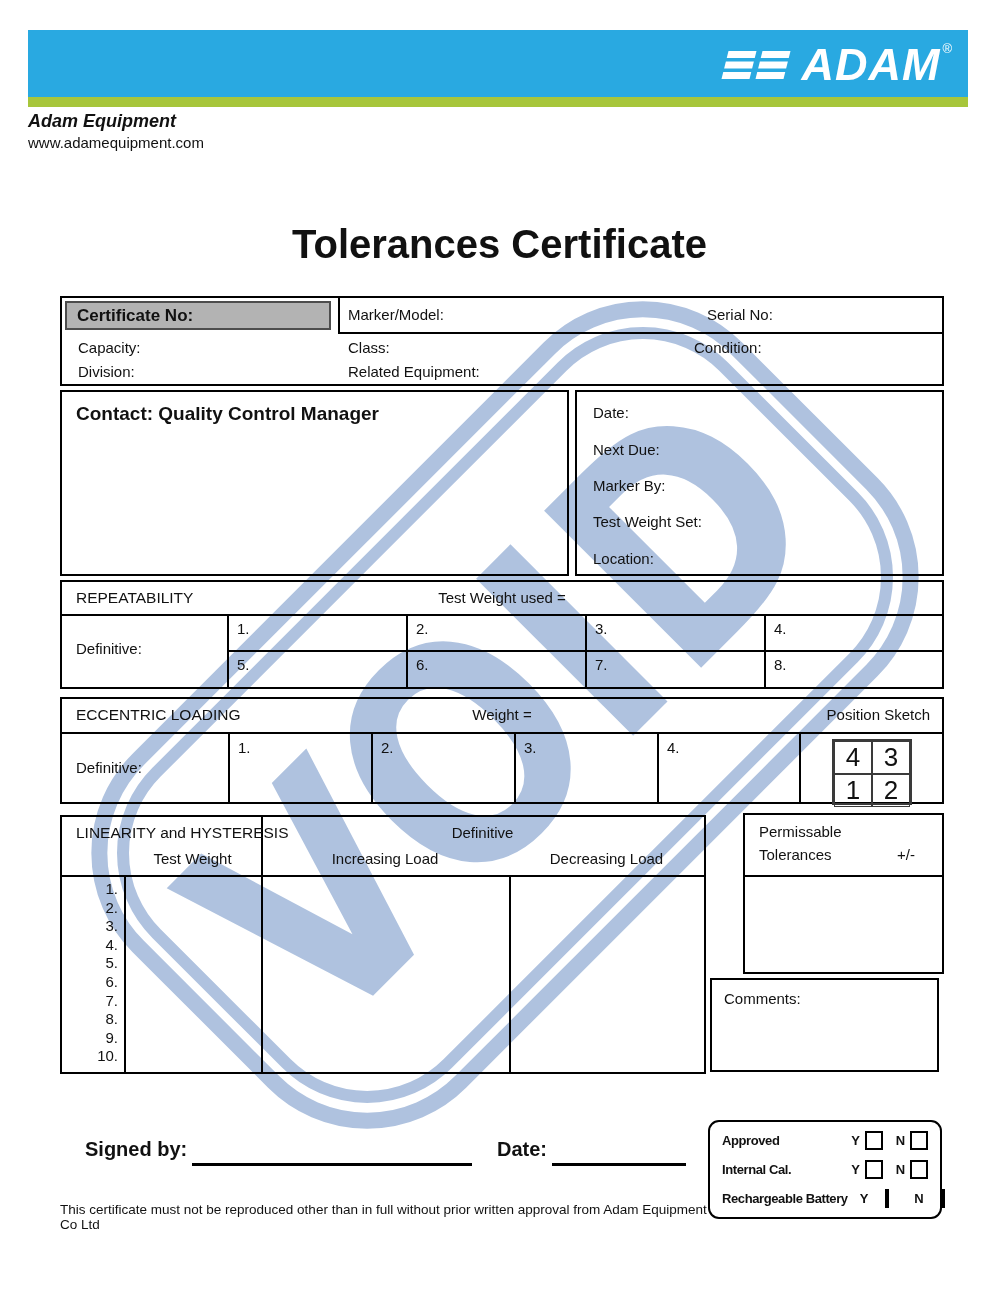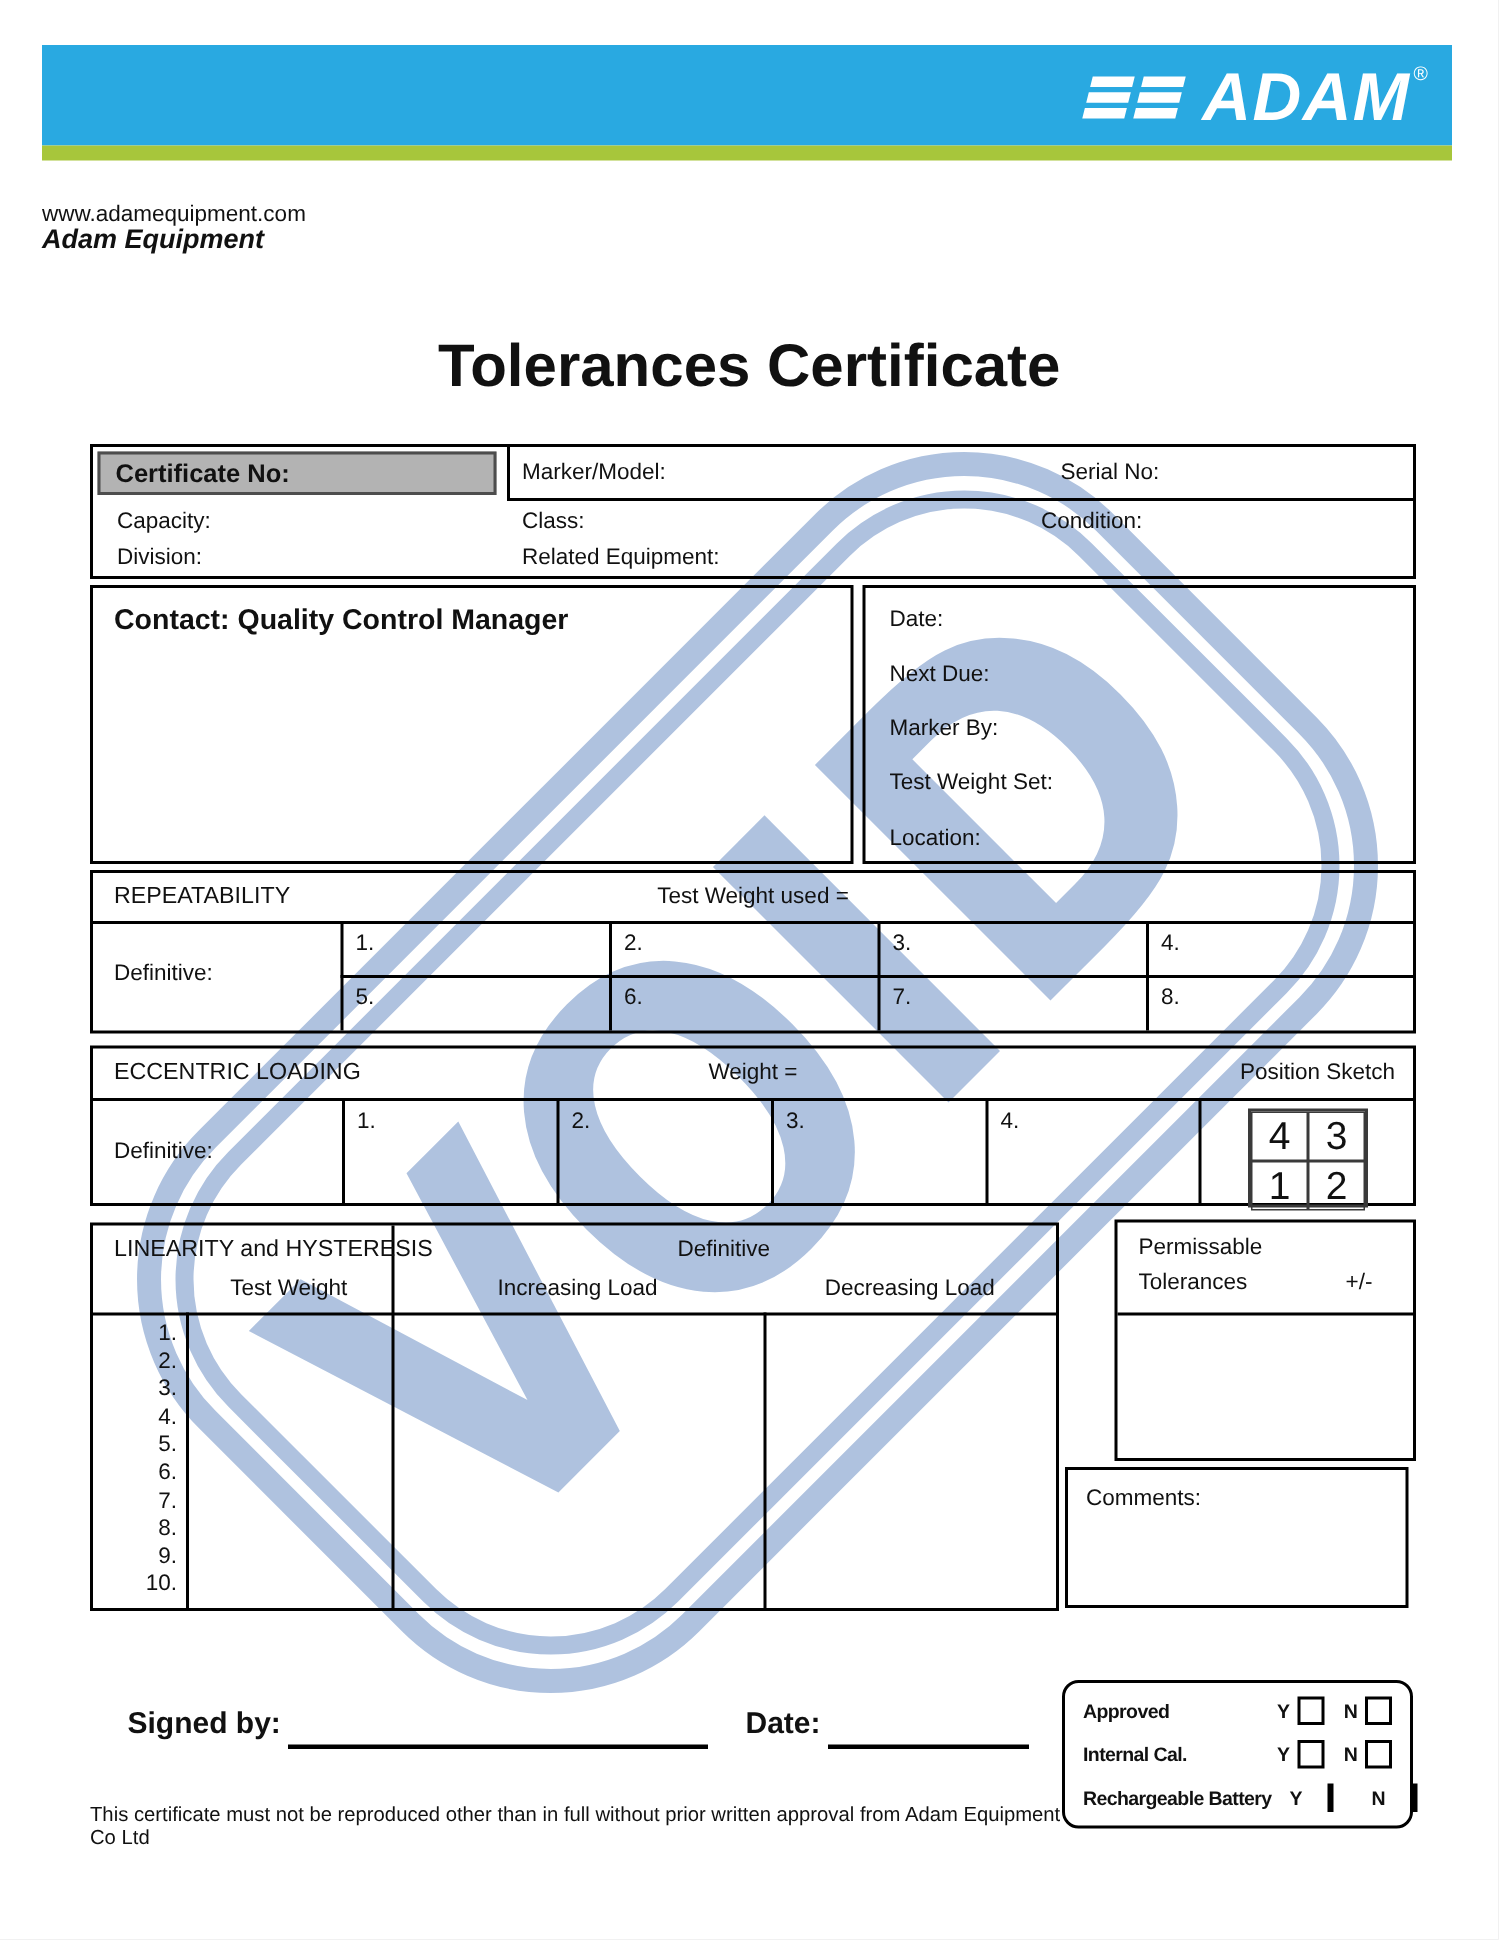--- a/index.html
+++ b/index.html
@@ -10,21 +10,21 @@
   .box{position:absolute;border:2.5px solid #000;background:transparent;z-index:2;}
   .lbl{position:absolute;font-size:15px;color:#111;white-space:nowrap;z-index:3;}
   .bold{font-weight:bold;}
 
   
   .band-blue{position:absolute;left:28px;top:30px;width:940px;height:67px;background:#29A9E1;z-index:2;}
   .band-green{position:absolute;left:28px;top:97px;width:940px;height:10px;background:#A7C63B;z-index:2;}
   .logo-wrap{position:absolute;right:18px;top:12px;display:flex;align-items:center;color:#fff;}
   .logo-text{font-size:45px;font-weight:bold;font-style:italic;letter-spacing:1px;line-height:1;margin-left:10px;}
   .logo-reg{font-size:13px;vertical-align:top;position:relative;top:-16px;left:2px;font-style:normal;}
-  .company{position:absolute;left:28px;top:111px;font-size:18px;font-weight:bold;font-style:italic;z-index:2;margin-top:38px;}
+  .company{position:absolute;left:28px;top:111px;font-size:18px;font-weight:bold;font-style:italic;z-index:2;}
   .website{position:absolute;left:28px;top:134px;font-size:15px;z-index:2;}
 
   .doc-title{position:absolute;left:0;top:222px;width:999px;text-align:center;
     font-size:40px;font-weight:bold;letter-spacing:0px;z-index:3;}
 
   
   .watermark{
     position:absolute;left:505px;top:715px;width:830px;height:440px;
     transform:translate(-50%,-50%) rotate(-45deg);
     border:16px solid #A9BEDD;border-radius:140px;z-index:1;opacity:0.93;

